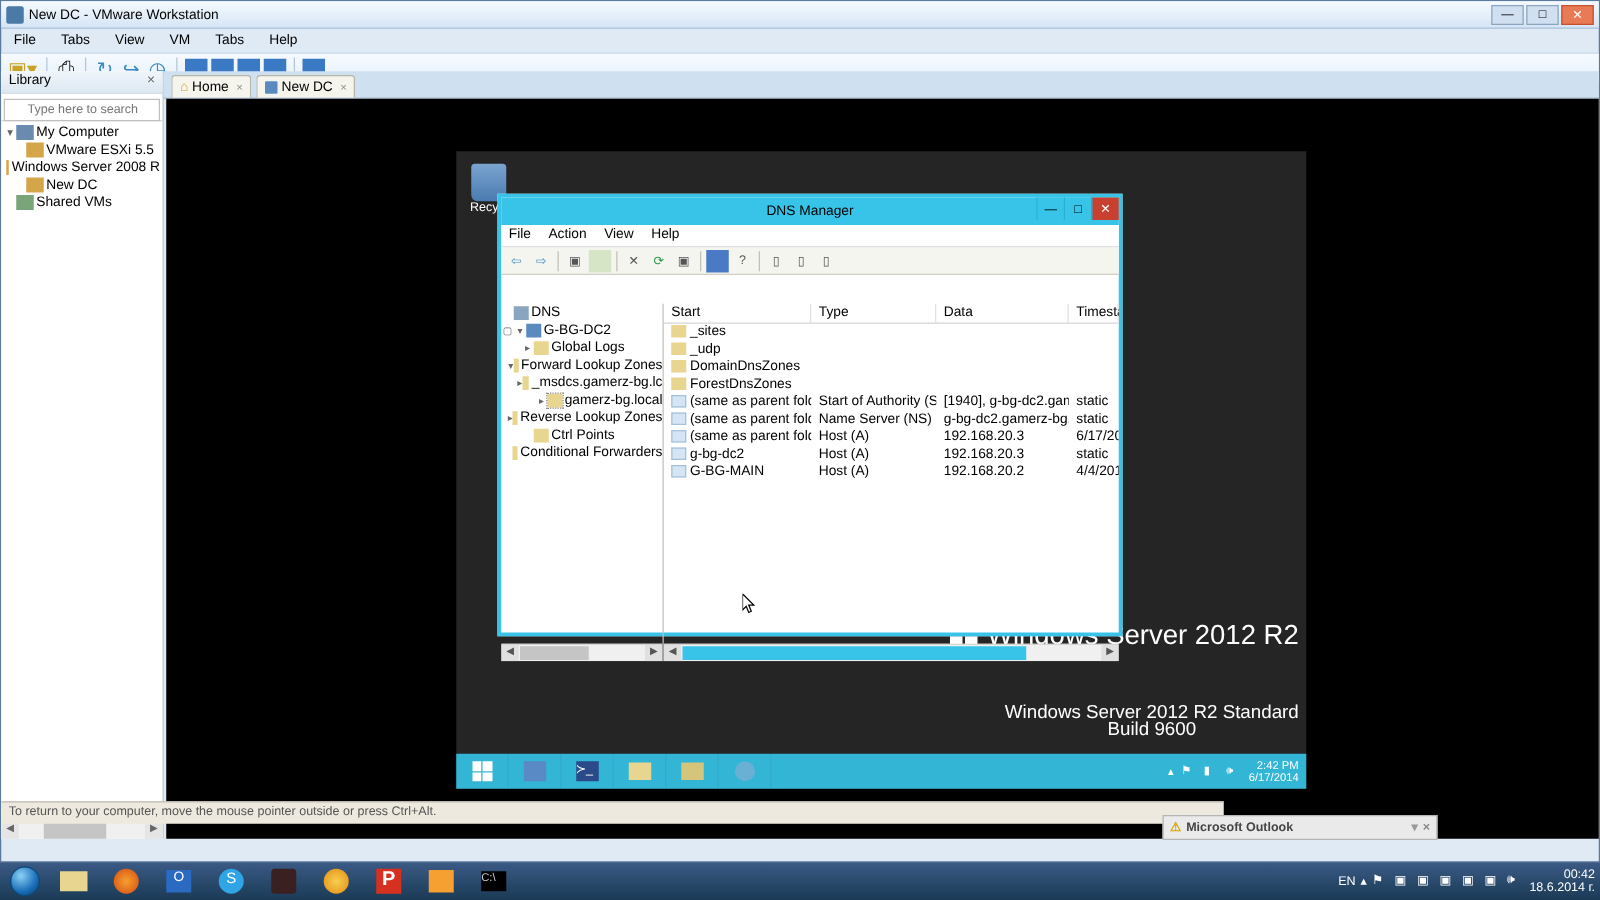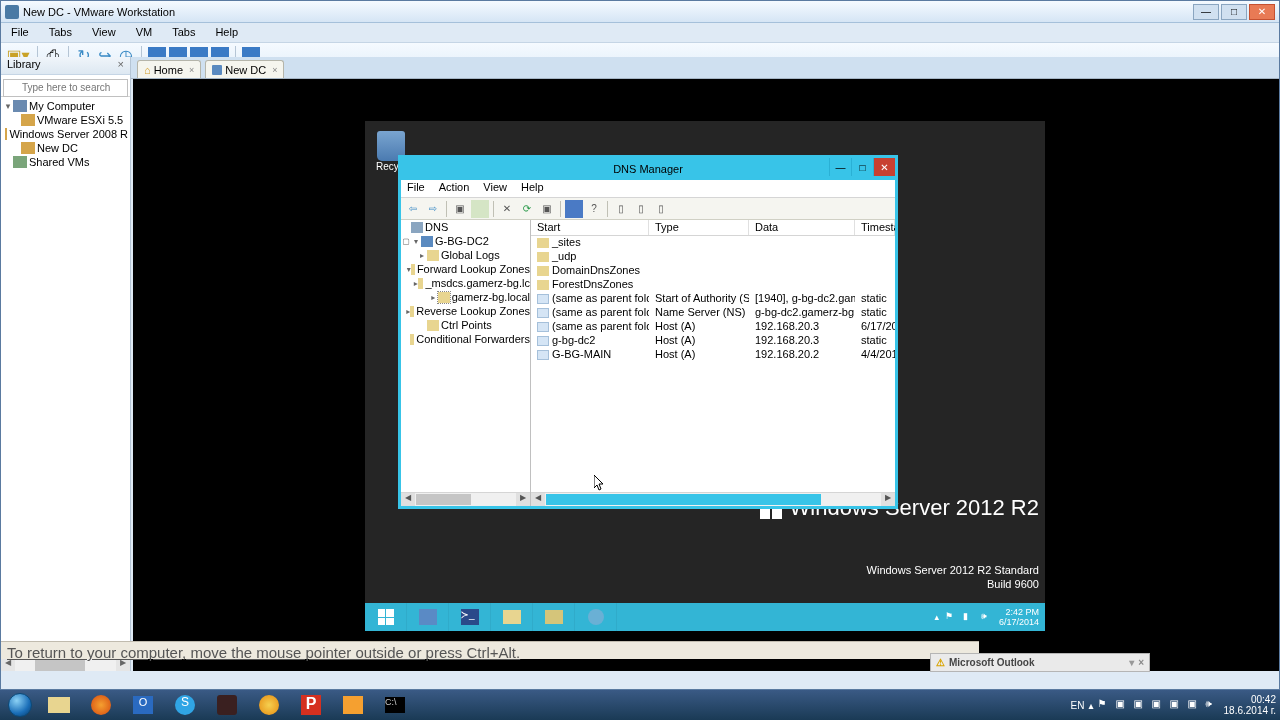--- a/index.html
+++ b/index.html
@@ -8,21 +8,21 @@
 
 #host-taskbar { position: absolute; left: 0; right: 0; bottom: 0; height: 30px; background: linear-gradient(#3a5a85,#1a3a55); display: flex; align-items: center; padding: 0 2px; }
 #host-taskbar .start { width: 36px; height: 28px; display: flex; align-items: center; justify-content: center; }
 #host-taskbar .start .orb { width: 24px; height: 24px; border-radius: 50%; background: radial-gradient(circle at 35% 30%, #8bd1f5, #1a6eb8 60%, #0a3a68); border: 1px solid #0a4a7a; }
 #host-taskbar .tbtn { width: 40px; height: 26px; margin: 0 1px; display: flex; align-items: center; justify-content: center; border: 1px solid transparent; border-radius: 2px; }
 #host-tray { position: absolute; right: 4px; display: flex; align-items: center; gap: 4px; color: #fff; font-size: 10px; }
 #host-tray .icon { width: 14px; height: 14px; display: inline-block; }
 #host-clock { text-align: right; line-height: 11px; font-size: 10px; }
 
 
-#host-status { position: absolute; left: 0; right: 300px; bottom: 30px; height: 18px; background: #ede9de; border-top: 1px solid #c0bbae; font-size: 15px; color: #555; padding: 2px 6px; text-decoration: underline; }
+#host-status { position: absolute; left: 0; right: 300px; bottom: 30px; height: 18px; background: #ede9de; border-top: 1px solid #c0bbae; font-size: 10px; color: #555; padding: 2px 6px; }
 
 
 #outlook-notif { position: absolute; right: 130px; bottom: 48px; width: 220px; background: #eaeaea; border: 1px solid #b5b5b5; font-size: 10px; color: #555; }
 #outlook-notif .hdr { display: flex; align-items: center; padding: 3px 5px; font-weight: bold; color: #444; }
 #outlook-notif .hdr .warn { color: #d9a400; margin-right: 4px; }
 #outlook-notif .hdr .x { margin-left: auto; color: #888; cursor: pointer; }
 #outlook-notif .body { padding: 2px 5px 5px 20px; line-height: 11px; }
 
 
 #vmwin { position: absolute; left: 0; top: 0; right: 0; bottom: 30px; background: #dfeaf5; border: 1px solid #5a7aa0; }
@@ -68,21 +68,21 @@
 
 #guest { position: absolute; left: 132px; top: 78px; right: 0; bottom: 18px; background: #000; overflow: hidden; }
 #guest-screen { position: absolute; left: 232px; top: 42px; width: 680px; height: 510px; }
 #desktop { position: absolute; inset: 0; background: #252525; }
 #recycle { position: absolute; left: 6px; top: 10px; width: 40px; text-align: center; color: #fff; font-size: 10px; }
 #recycle .bin { width: 28px; height: 30px; margin: 0 auto; background: linear-gradient(#7aa5d0,#4a7ab0); border-radius: 3px 3px 5px 5px; }
 
 #ws-brand { position: absolute; right: 6px; bottom: 110px; color: #fff; font-size: 22px; font-weight: 300; display: flex; align-items: center; gap: 8px; }
 #ws-brand .winlogo { width: 22px; height: 22px; display: grid; grid-template: 1fr 1fr / 1fr 1fr; gap: 2px; }
 #ws-brand .winlogo div { background: #fff; }
-#ws-info { position: absolute; right: 6px; bottom: 40px; text-align: right; color: #fff; font-size: 11px; line-height: 14px; }
+#ws-info { position: absolute; right: 6px; bottom: 40px; text-align: center; color: #fff; font-size: 15px; line-height: 14px; }
 
 
 #guest-tb { position: absolute; left: 0; right: 0; bottom: 0; height: 28px; background: #33b5d5; display: flex; align-items: center; }
 #guest-tb .gbtn { width: 42px; height: 28px; display: flex; align-items: center; justify-content: center; border-right: 1px solid rgba(0,0,0,0.05); }
 #guest-tb .gbtn.start .winlogo2 { width: 16px; height: 16px; display: grid; grid-template: 1fr 1fr / 1fr 1fr; gap: 1px; }
 #guest-tb .gbtn.start .winlogo2 div { background: #fff; }
 #guest-tray { margin-left: auto; display: flex; align-items: center; gap: 6px; padding: 0 6px; color: #fff; font-size: 9px; }
 #guest-tray .icon { width: 12px; height: 12px; }
 #guest-clock { text-align: right; line-height: 10px; }
 
@@ -90,21 +90,21 @@
 #dnswin { position: absolute; left: 33px; top: 34px; width: 500px; height: 354px; background: #fff; border: 3px solid #38c4e8; }
 #dns-title { height: 22px; background: #38c4e8; display: flex; align-items: center; justify-content: center; font-size: 11px; color: #000; position: relative; }
 #dns-title .ctrls { position: absolute; right: 0; top: 0; display: flex; }
 #dns-title .ctrls div { width: 22px; height: 18px; background: #38c4e8; border-left: 1px solid #2ab0d5; display: flex; align-items: center; justify-content: center; font-size: 10px; }
 #dns-title .ctrls .close { background: #c84030; color: #fff; }
 #dns-menu { height: 18px; font-size: 11px; padding: 1px 6px; display: flex; gap: 14px; background: #fff; border-bottom: 1px solid #d5d5d5; }
 #dns-tb { height: 22px; background: #f5f5f0; border-bottom: 1px solid #d0d0c5; display: flex; align-items: center; padding: 0 3px; gap: 2px; }
 #dns-tb .t { width: 18px; height: 18px; display: flex; align-items: center; justify-content: center; font-size: 10px; color: #555; }
 #dns-tb .sep { width: 1px; height: 16px; background: #c0c0b5; margin: 0 2px; }
 
-#dns-body { display: flex; height: 286px; }
+#dns-body { display: flex; height: 286px; margin-top: 23px; }
 #dns-tree { width: 130px; border-right: 1px solid #c0c0c0; font-size: 11px; overflow: hidden; position: relative; }
 #dns-tree .row { display: flex; align-items: center; height: 14px; white-space: nowrap; }
 #dns-tree .tw { width: 10px; font-size: 8px; color: #666; text-align: center; }
 #dns-tree .ico { width: 12px; height: 11px; display: inline-block; margin-right: 2px; }
 #dns-tree .srv { background: #5a8ac0; }
 #dns-tree .fld { background: #e8d590; }
 #dns-tree .dns { background: #8aa5c0; }
 #dns-tree .row.sel .ico { outline: 1px dotted #888; }
 
 #dns-list { flex: 1; font-size: 11px; position: relative; overflow: hidden; }

